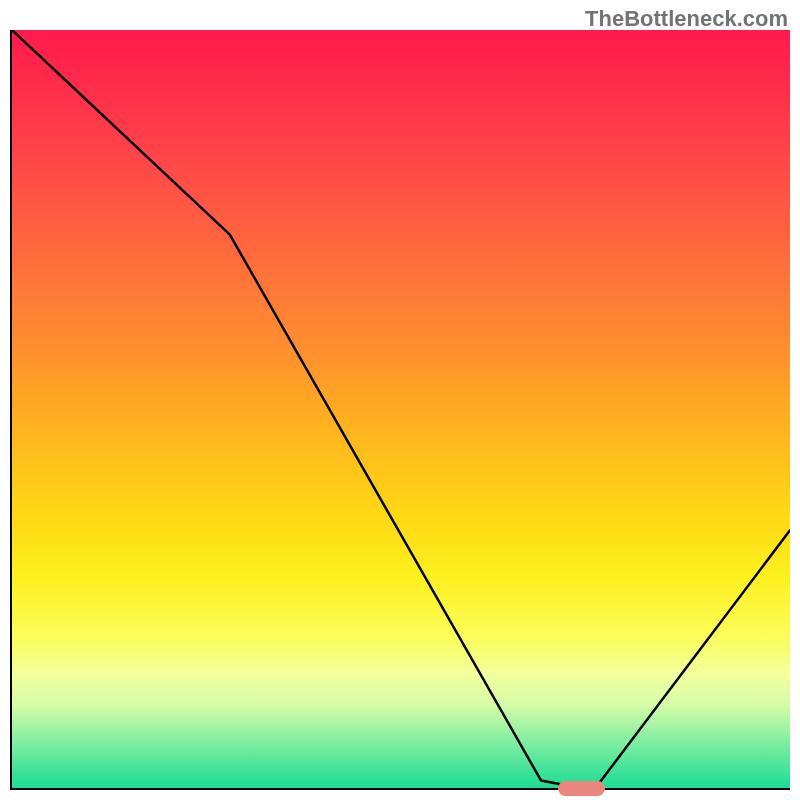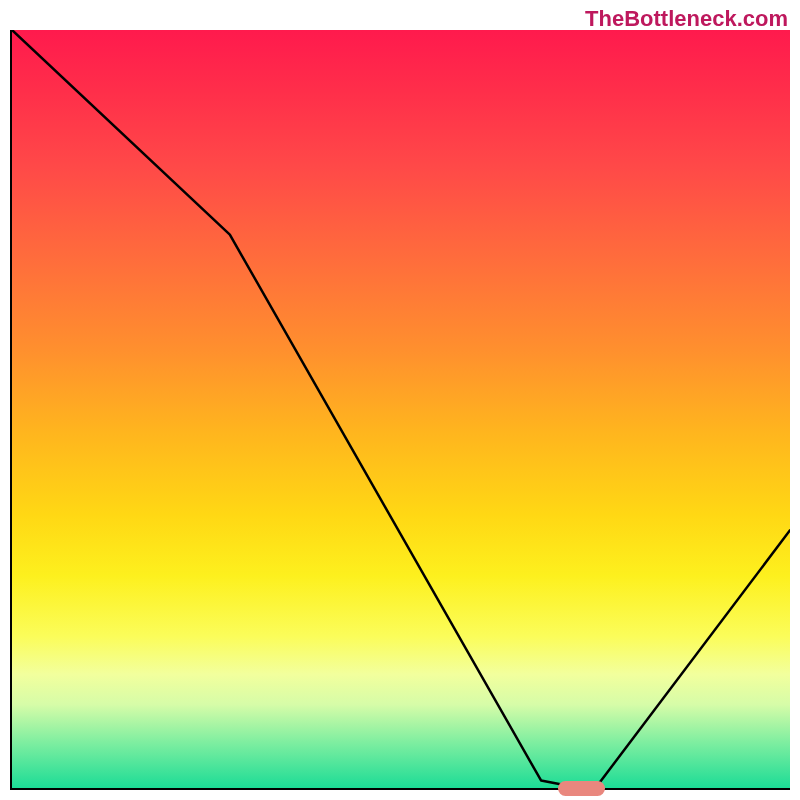--- a/index.html
+++ b/index.html
@@ -1,17 +1,17 @@
 <!DOCTYPE html>
 <html><head>
 <meta charset="utf-8">
 <style>
   * { margin: 0; padding: 0; box-sizing: border-box; }
   body { width: 800px; height: 800px; position: relative; font-family: Arial, sans-serif; overflow: hidden; background: #fff; }
-  .watermark { position: absolute; top: 6px; right: 12px; font-size: 22px; font-weight: bold; color: #be185d; z-index: 10; }
+  .watermark { position: absolute; top: 6px; right: 12px; font-size: 22px; font-weight: bold; color: #737373; z-index: 10; }
   .chart-area { position: absolute; left: 10px; top: 30px; width: 780px; height: 760px; border-left: 2.5px solid #000; border-bottom: 2.5px solid #000; }
   .gradient-bg { position: absolute; inset: 0; background: linear-gradient(to bottom,
       #ff1a4d 0%,
       #ff2e4a 8%,
       #ff4948 18%,
       #ff6c3c 30%,
       #ff8f2e 42%,
       #ffb51e 53%,
       #ffd814 64%,
       #fdf01e 72%,

